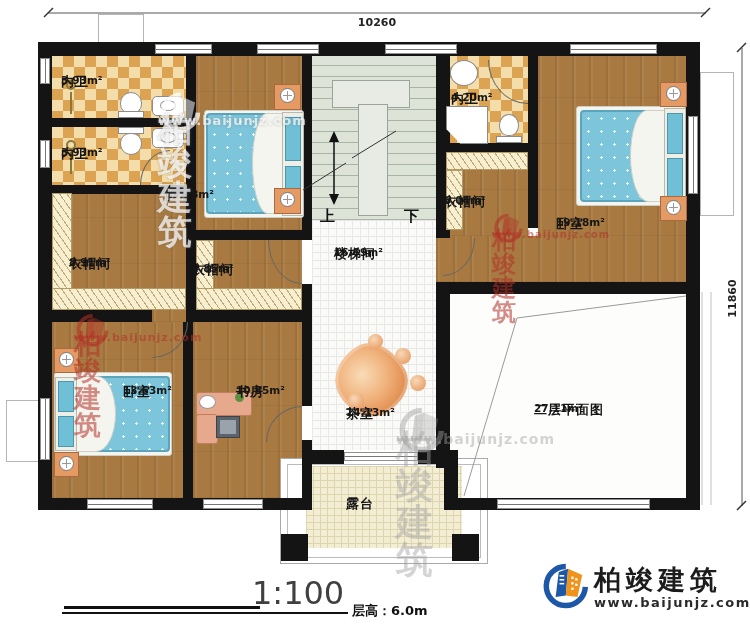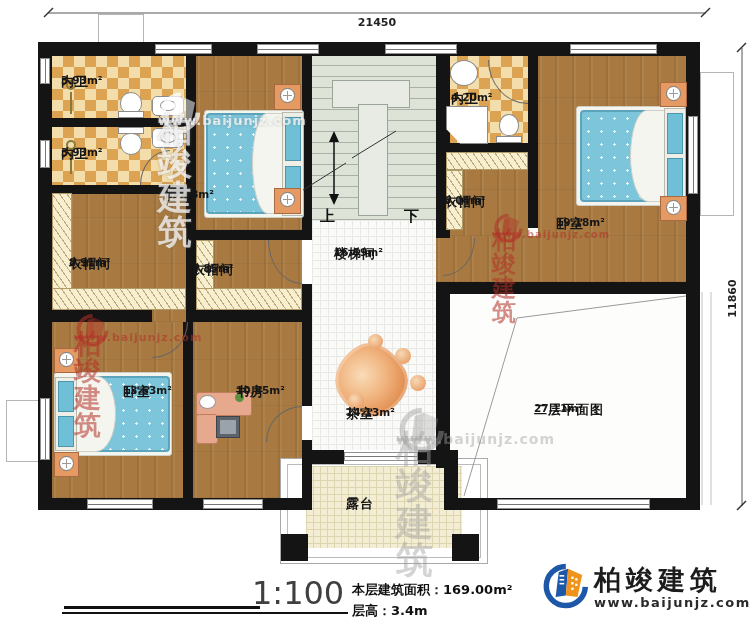--- a/index.html
+++ b/index.html
@@ -262,21 +262,21 @@
 
     <line x1="48" y1="13" x2="706" y2="13" stroke="#555" stroke-width="1"></line>
     <line x1="44" y1="17" x2="53" y2="8" stroke="#333" stroke-width="1.5"></line>
     <line x1="701" y1="17" x2="710" y2="8" stroke="#333" stroke-width="1.5"></line>
 
     <line x1="742" y1="48" x2="742" y2="506" stroke="#555" stroke-width="1"></line>
     <line x1="737" y1="52" x2="746" y2="43" stroke="#333" stroke-width="1.5"></line>
     <line x1="737" y1="510" x2="746" y2="501" stroke="#333" stroke-width="1.5"></line>
   </svg>
 
-  <div class="dim" style="left:340px;top:16px;width:74px;text-align:center">21450</div>
+  <div class="dim" style="left:340px;top:16px;width:74px;text-align:center">10260</div>
   <div class="dim" style="left:706px;top:292px;width:52px;text-align:center;transform:rotate(-90deg)">11860</div>
 
   <div class="rlabel" style="left:61px;top:74px;width:72px">
     <span class="rname">内卫</span>
       <span class="rarea">3.93m²</span>
     </div>
   <div class="rlabel" style="left:61px;top:146px;width:72px">
     <span class="rname">内卫</span>
       <span class="rarea">3.93m²</span>
     </div>
@@ -363,21 +363,20 @@
       </svg>
     <div class="wm-txt">
         <span class="wm-title">柏竣建筑</span>
         <span class="wm-url">www.baijunjz.com</span>
       </div>
   </div>
 
   <div class="tb-ul1"></div>
   <div class="tb-ul2"></div>
   <div class="tb-scale">1:100</div>
-  <div class="tb-info1">本层建筑面积：169.00m²</div>
-  <div class="tb-info2">层高：3.4m</div>
+  <div class="tb-info2">层高：6.0m</div>
   <svg viewBox="0 0 64 64" width="50" height="52" style="left:540px;top:560px">
       <use href="#bjglyph"></use>
     </svg>
   <div class="brand-name">柏竣建筑</div>
   <div class="brand-url">www.baijunjz.com</div>
 
 </div>
 
 </body></html>

